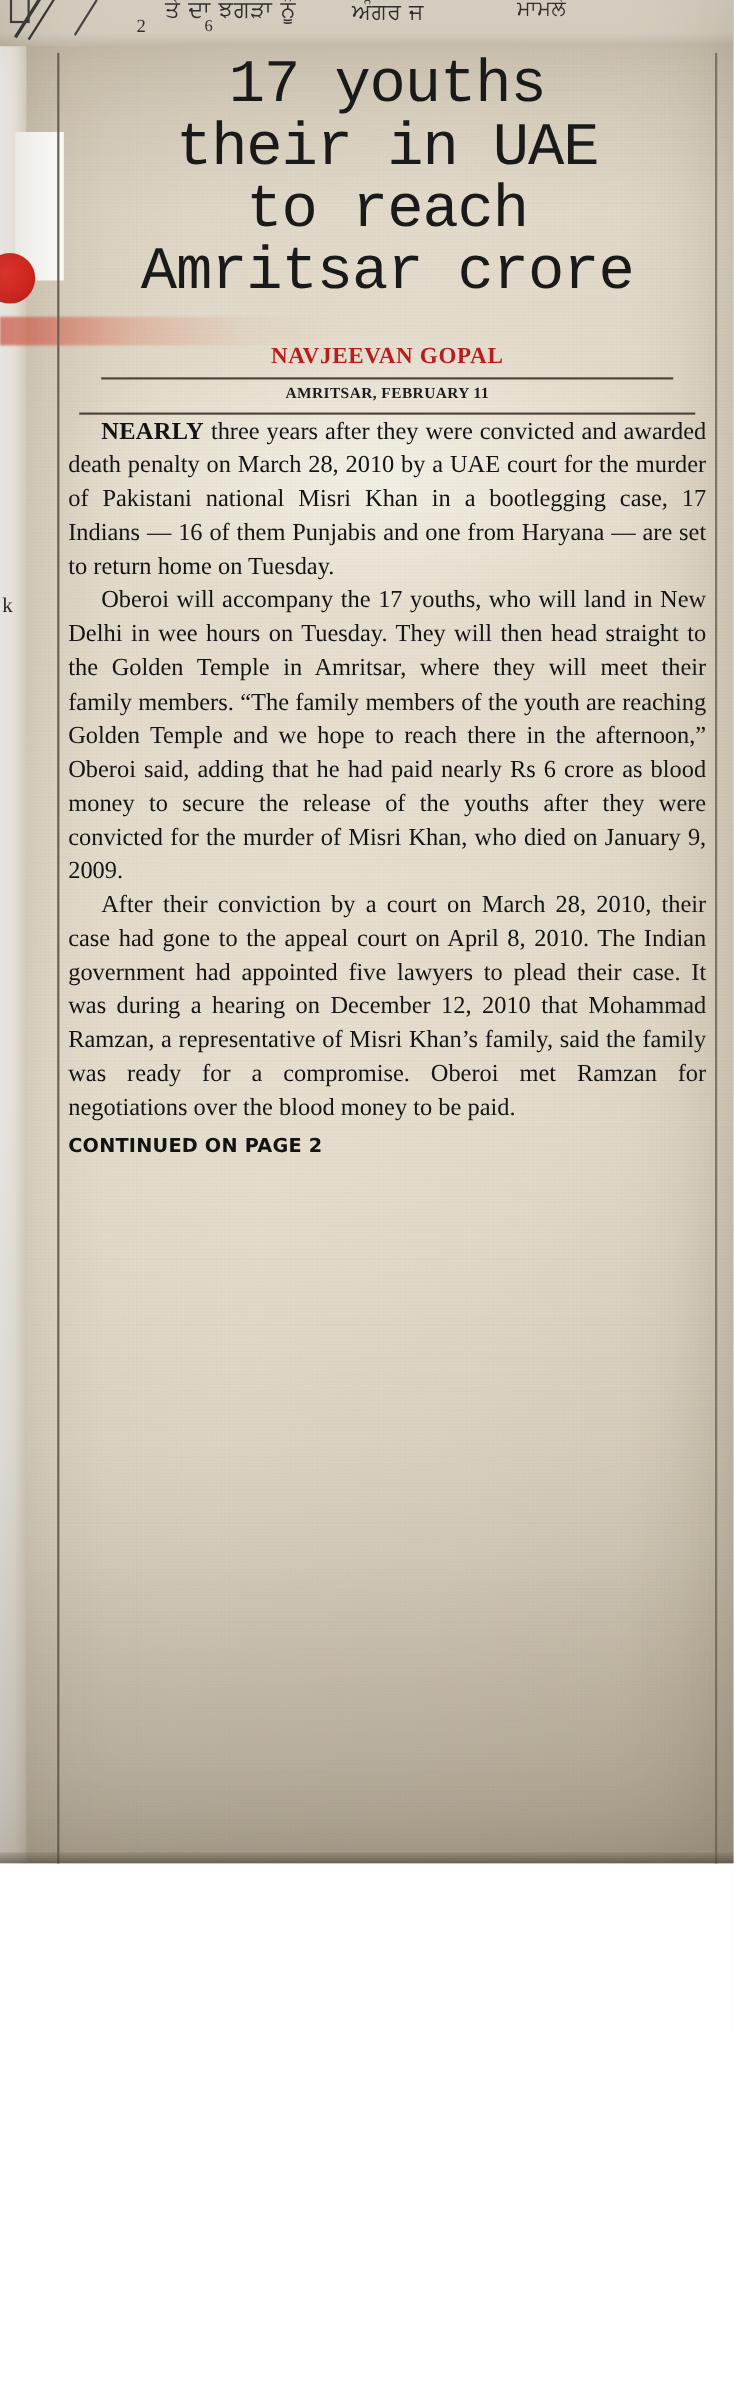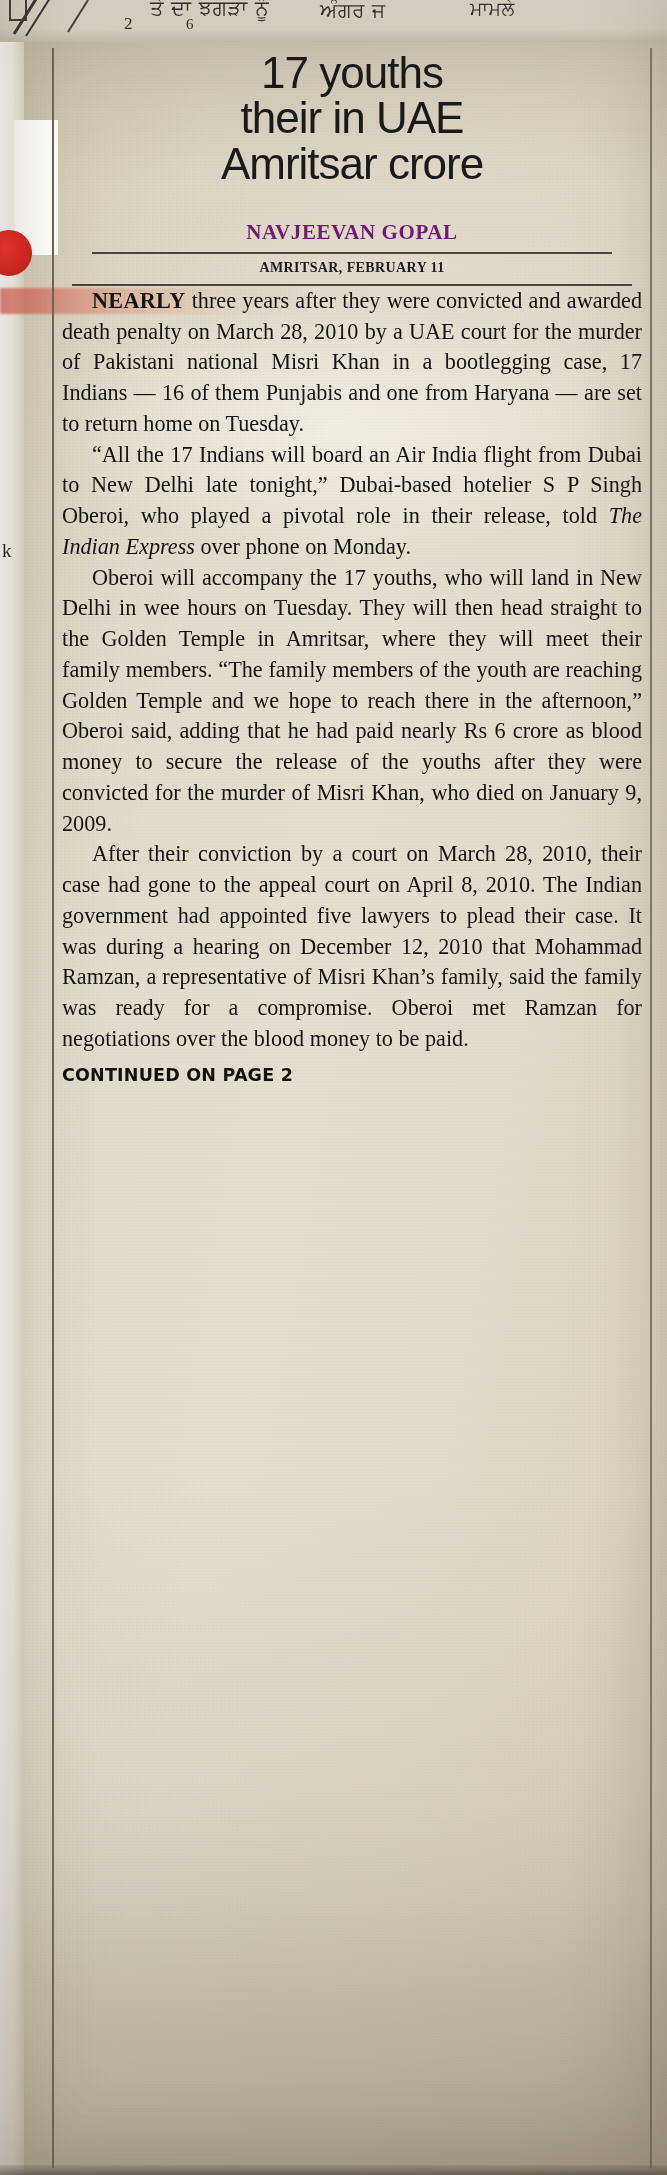--- a/index.html
+++ b/index.html
@@ -11,21 +11,21 @@
     width: 667px;
     height: 2175px;
     overflow: hidden;
     font-family: "Liberation Serif", serif;
   }
 
   
   #clipping {
     position: relative;
     width: 667px;
-    height: 2175px;
+    height: 1694px;
     background: #d9d1c2;
     overflow: hidden;
   }
 
   
   .paper-base {
     position: absolute;
     inset: 0;
     background:
       linear-gradient(100deg, #cfc6b4 0%, #d8cfbe 8%, #e2dbcb 22%, #e6dfd0 45%, #e3dbcb 68%, #ded5c4 85%, #cec5b3 100%);
@@ -157,38 +157,38 @@
   .article {
     position: absolute;
     left: 62px;
     top: 46px;
     width: 580px;
   }
 
   .headline {
     margin: 0;
     padding: 4px 0 0 0;
-    font-family: Liberation Sans, sans-serif;
+    font-family: Liberation Mono, monospace;
     font-weight: 400;
-    font-size: 44px;
+    font-size: 55px;
     line-height: 1.03;
     text-align: center;
     color: #1a1a1a;
     letter-spacing: -1px;
   }
   .headline .hl-line { display: block; }
 
   .byline {
     margin: 34px 0 0 0;
     text-align: center;
     font-family: "Liberation Serif", serif;
     font-weight: bold;
     font-size: 21px;
     letter-spacing: 0.6px;
-    color: #701a75;
+    color: #b91c1c;
   }
   .byline-rule {
     margin: 7px auto 0 auto;
     width: 520px;
     height: 2px;
     background: #4c463d;
   }
   .dateline {
     margin: 6px 0 0 0;
     text-align: center;
@@ -285,31 +285,31 @@
   <span class="edge-letter" style="top:540px;">k</span>
 
   <div class="rule-left"></div>
   <div class="rule-right"></div>
 
   <div class="article">
 
     <h1 class="headline">
       <span class="hl-line">17 youths</span>
       <span class="hl-line">their in UAE</span>
+      <span class="hl-line">to reach</span>
       <span class="hl-line">Amritsar crore</span>
     </h1>
 
     <div class="byline">NAVJEEVAN GOPAL</div>
     <div class="byline-rule"></div>
     <div class="dateline">AMRITSAR, FEBRUARY 11</div>
     <div class="dateline-rule"></div>
 
     <div class="body">
       <p class="first"><span class="caps">NEARLY</span> three years after they were convicted and awarded death penalty on March 28, 2010 by a UAE court for the murder of Pakistani national Misri Khan in a bootlegging case, 17 Indians — 16 of them Punjabis and one from Haryana — are set to return home on Tuesday.</p>
-      <p>“All the 17 Indians will board an Air India flight from Dubai to New Delhi late tonight,” Dubai-based hotelier S P Singh Oberoi, who played a pivotal role in their release, told <span class="italic">The Indian Express</span> over phone on Monday.</p>
       <p>Oberoi will accompany the 17 youths, who will land in New Delhi in wee hours on Tuesday. They will then head straight to the Golden Temple in Amritsar, where they will meet their family members. “The family members of the youth are reaching Golden Temple and we hope to reach there in the afternoon,” Oberoi said, adding that he had paid nearly Rs 6 crore as blood money to secure the release of the youths after they were convicted for the murder of Misri Khan, who died on January 9, 2009.</p>
       <p>After their conviction by a court on March 28, 2010, their case had gone to the appeal court on April 8, 2010. The Indian government had appointed five lawyers to plead their case. It was during a hearing on December 12, 2010 that Mohammad Ramzan, a representative of Misri Khan’s family, said the family was ready for a compromise. Oberoi met Ramzan for negotiations over the blood money to be paid.</p>
       <div class="continued">CONTINUED ON PAGE 2</div>
     </div>
   </div>
 
   <div class="ink-shade"></div>
   <div class="vignette"></div>
   <div class="bottom-edge"></div>
 </div>

